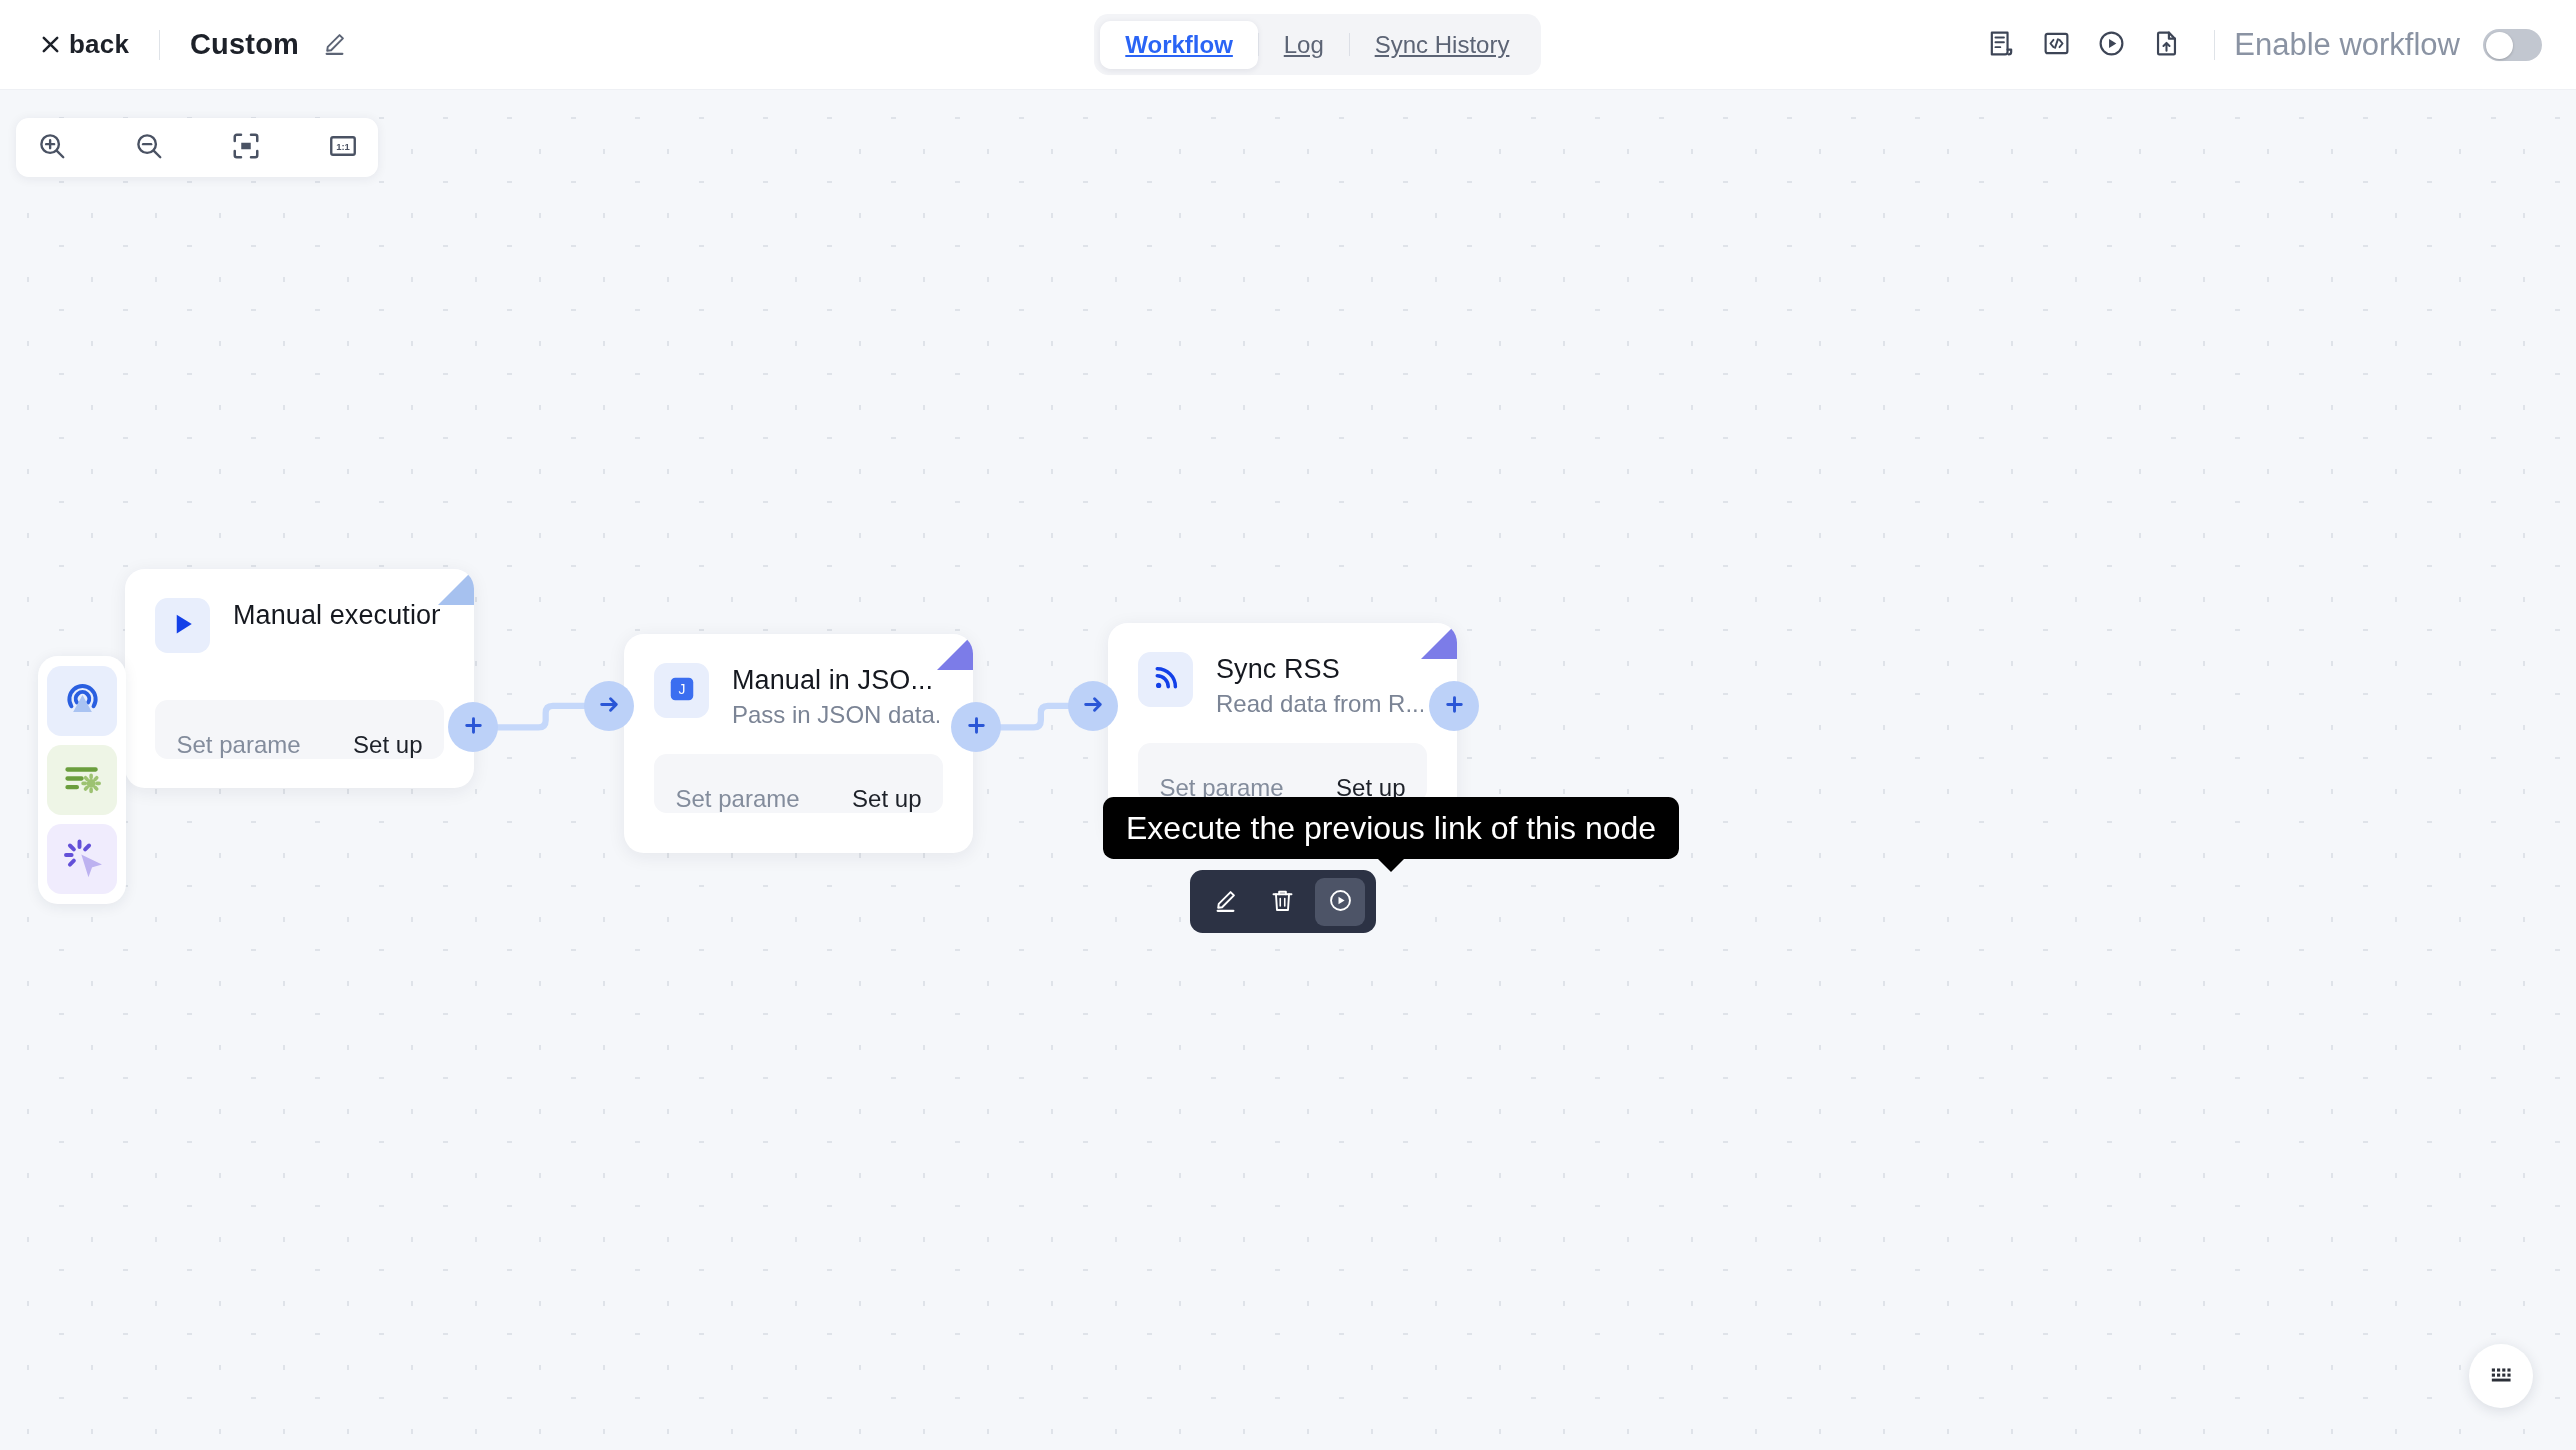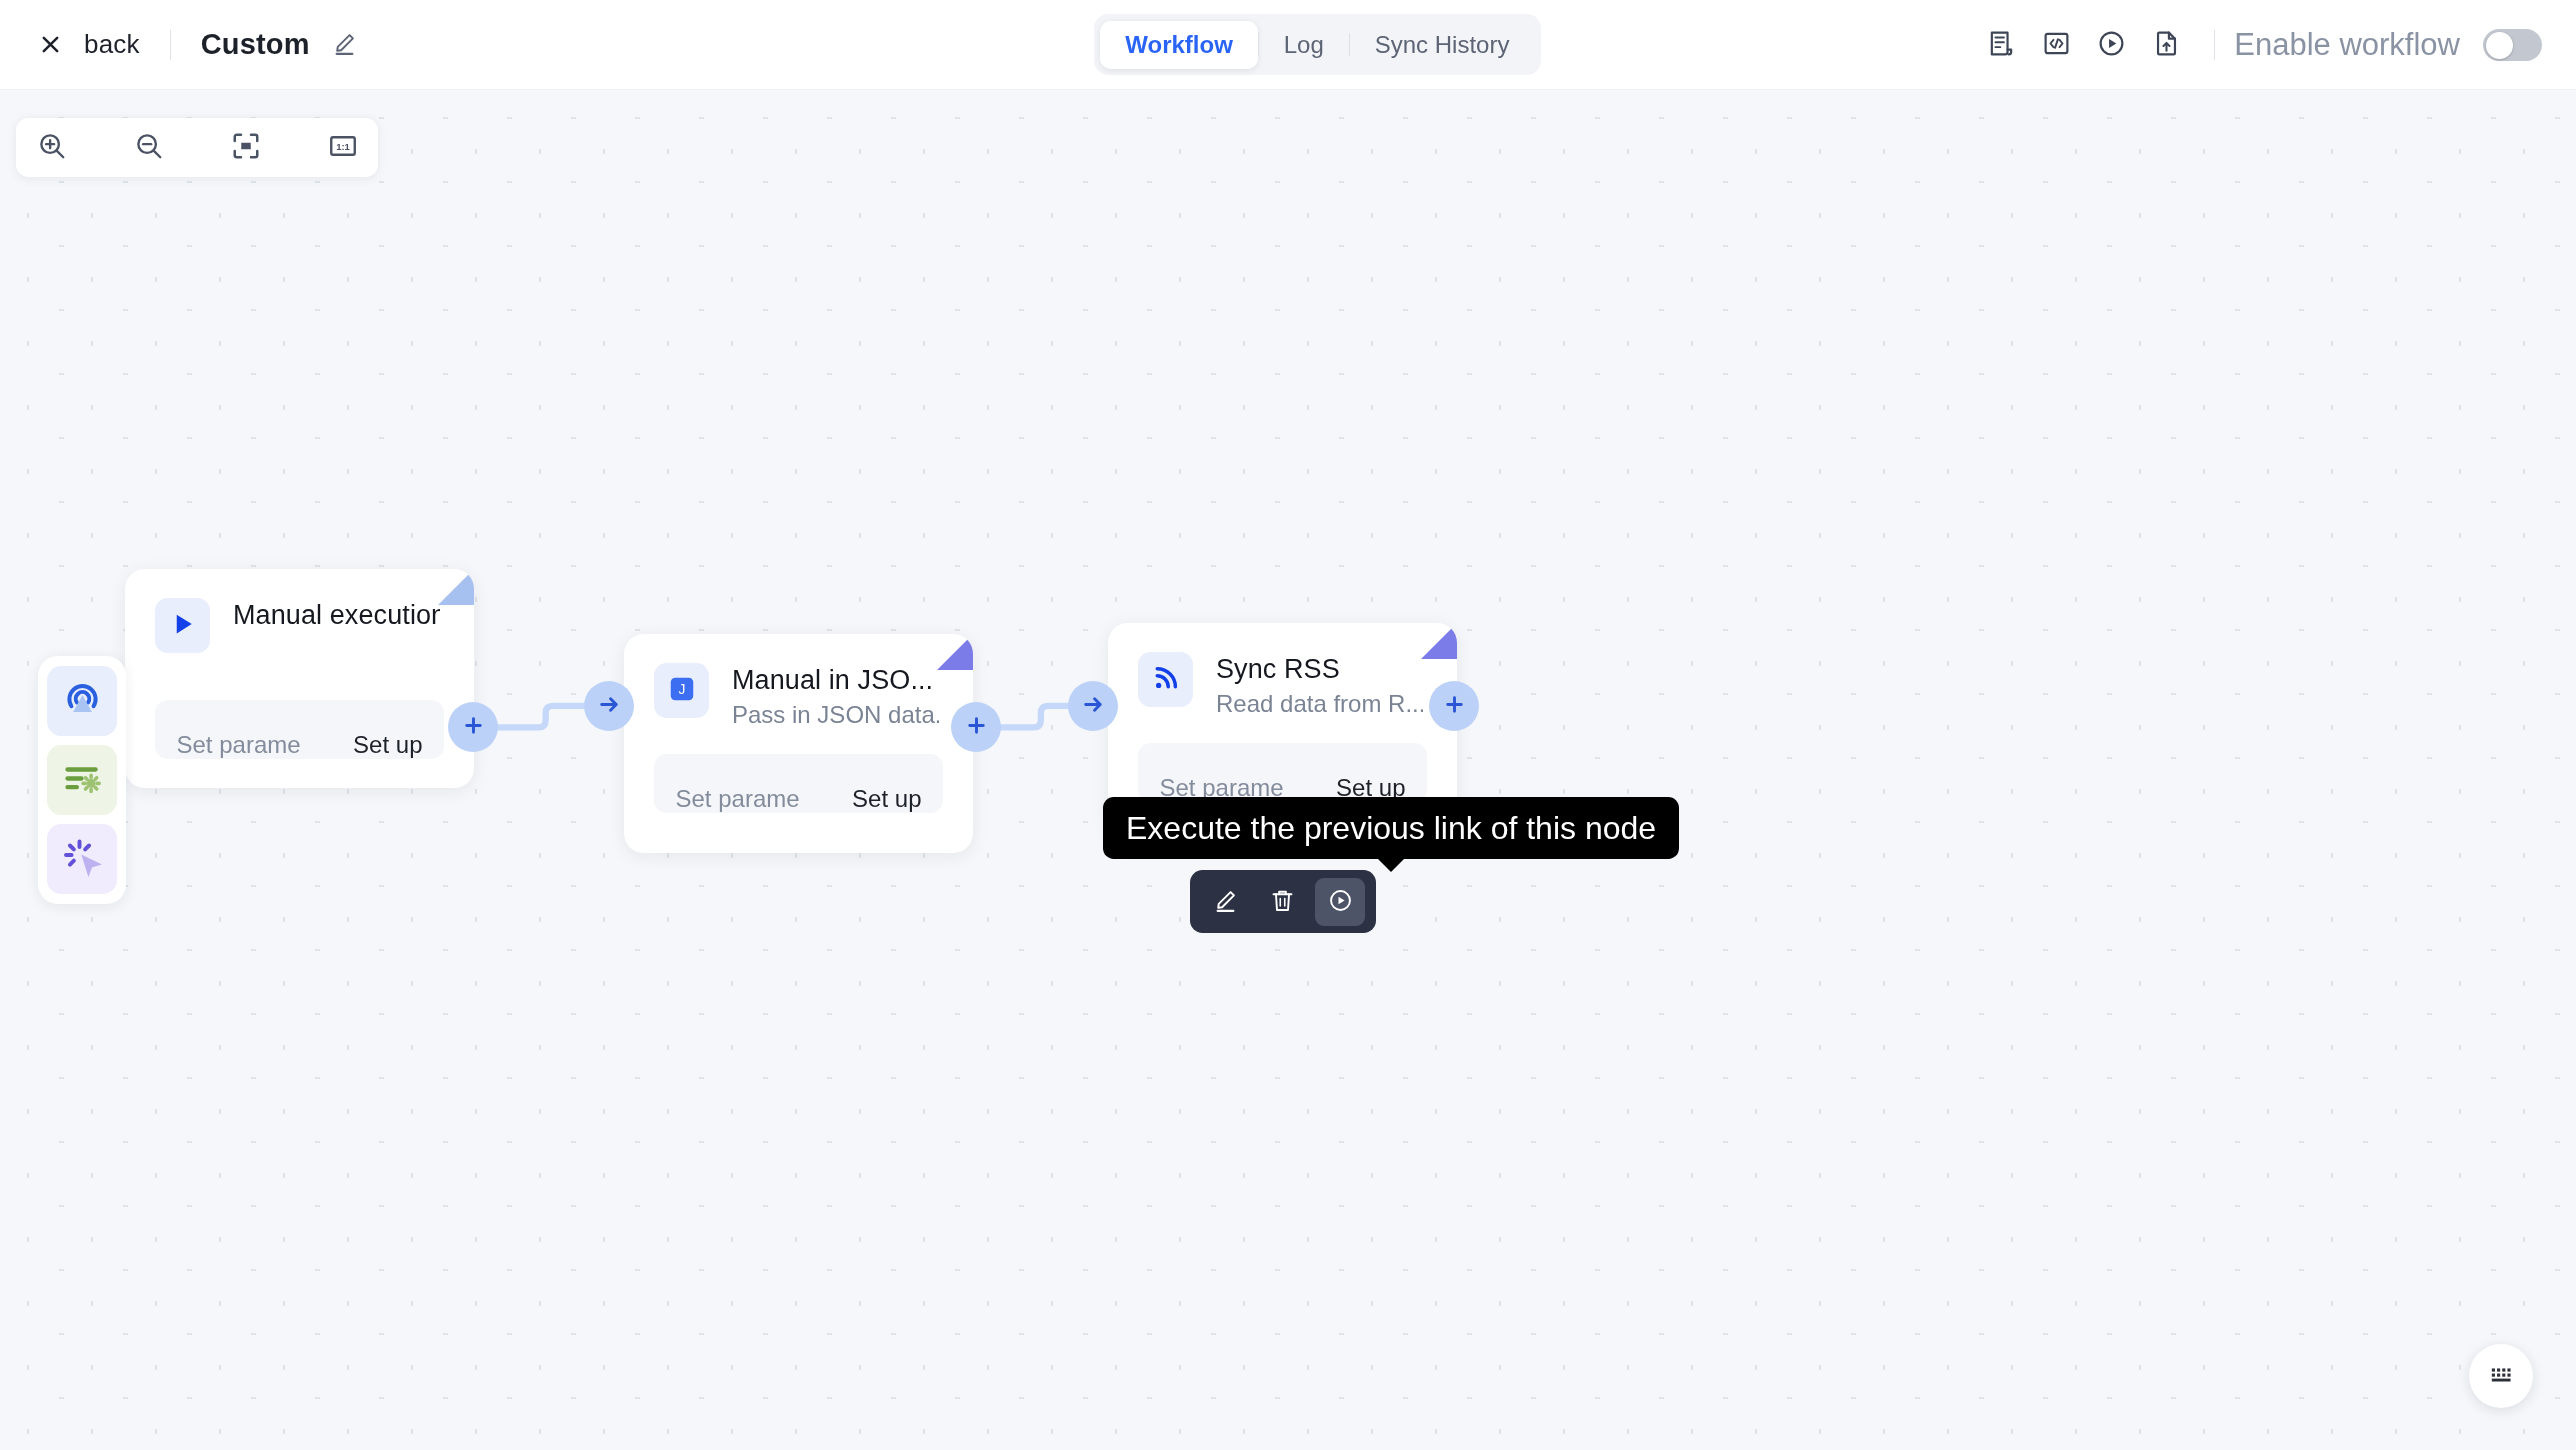--- a/index.html
+++ b/index.html
@@ -14,42 +14,43 @@
   .header {
     position: absolute; top: 0; left: 0;
     width: 2576px; height: 90px;
     background: #ffffff;
     border-bottom: 0.9px solid #eef0f4;
     display: flex; align-items: center;
     z-index: 50;
   }
   .hdr-left { display: flex; align-items: center; padding-left: 39px; }
   .back-btn {
-    display: flex; align-items: center; gap: 22px;
+    display: flex; align-items: center; gap: 7px;
     cursor: pointer;
+    font-weight: bold;
   }
   .back-x { width: 23px; height: 23px; display: block; }
   .back-label { font-size: 26px; color: #1d2129; letter-spacing: 0.2px; }
   .hdr-div { width: 0.9px; height: 30px; background: #dfe3e8; margin: 0 30px; }
   .wf-title { font-size: 29px; font-weight: 700; color: #1d2129; letter-spacing: 0.2px; }
   .pencil-btn { margin-left: 21.5px; cursor: pointer; display: flex; }
 
   
   .tabs {
     position: absolute; left: 1094px; top: 14.3px;
     height: 61px;
     background: #f3f4f7; border-radius: 14.3px;
     display: flex; align-items: center; padding: 6.3px;
     gap: 0;
   }
   .tab {
     font-size: 24px; color: #5c6475;
     padding: 0 25px; height: 48px;
     display: flex; align-items: center; justify-content: center;
-    border-radius: 10.7px; cursor: pointer; white-space: nowrap;
+    border-radius: 10.7px; cursor: pointer; white-space: nowrap; text-decoration: underline;
   }
   .tab.active {
     background: #ffffff; color: #2a64f5; font-weight: 600;
     box-shadow: 0 1.8px 6.3px rgba(20,30,60,.08);
   }
   .tab-sep { width: 0.9px; height: 23px; background: #dcdfe6; }
 
   
   .hdr-right {
     position: absolute; right: 34px; top: 0; height: 90px;

